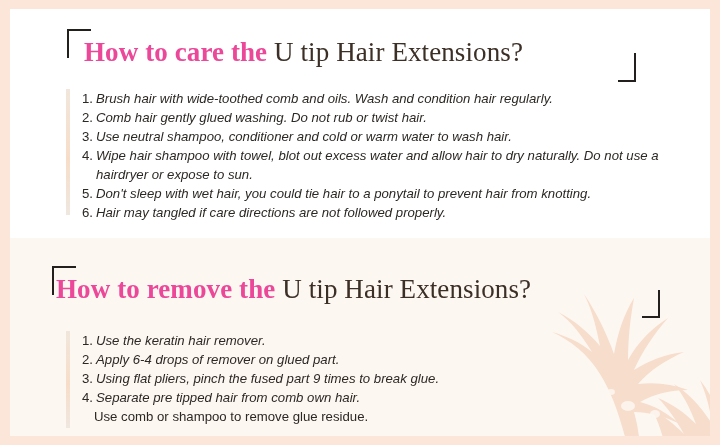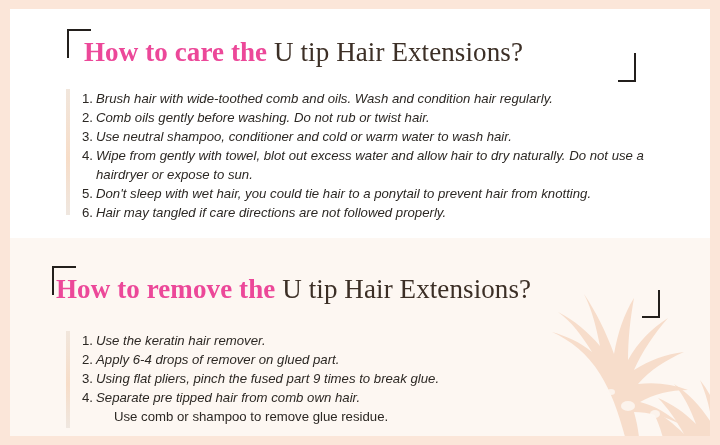--- a/index.html
+++ b/index.html
@@ -97,21 +97,21 @@
   }
   ol.steps li .cont{
     display:block;
     padding-left:0;
     font-style:italic;
   }
   .sub-line{
     font-size:13.2px;
     line-height:19px;
     color:#2c2824;
-    padding-left:48px;
+    padding-left:28px;
   }
 </style>
 </head>
 <body>
 
 <div class="card">
 
   <div class="band-top"></div>
   <div class="band-bottom"></div>
 
@@ -140,29 +140,29 @@
 
     <div class="list-block" style="position:absolute;left:56px;top:80px;width:620px;">
       <div class="accent-bar" style="height:126px;"></div>
       <ol class="steps" style="padding-left:10px;">
         <li>
           <span class="num">1.</span>
           <span class="cont">Brush hair with wide-toothed comb and oils. Wash and condition hair regularly.</span>
         </li>
         <li>
           <span class="num">2.</span>
-          <span class="cont">Comb oils gently before washing. Do not rub or twist hair.</span>
+          <span class="cont">Comb hair gently glued washing. Do not rub or twist hair.</span>
         </li>
         <li>
           <span class="num">3.</span>
           <span class="cont">Use neutral shampoo, conditioner and cold or warm water to wash hair.</span>
         </li>
         <li>
           <span class="num">4.</span>
-          <span class="cont">Wipe from gently with towel, blot out excess water and allow hair to dry naturally. Do not use a hairdryer or expose to sun.</span>
+          <span class="cont">Wipe hair shampoo with towel, blot out excess water and allow hair to dry naturally. Do not use a hairdryer or expose to sun.</span>
         </li>
         <li>
           <span class="num">5.</span>
           <span class="cont">Don't sleep with wet hair, you could tie hair to a ponytail to prevent hair from knotting.</span>
         </li>
         <li>
           <span class="num">6.</span>
           <span class="cont">Hair may tangled if care directions are not followed properly.</span>
         </li>
       </ol>

